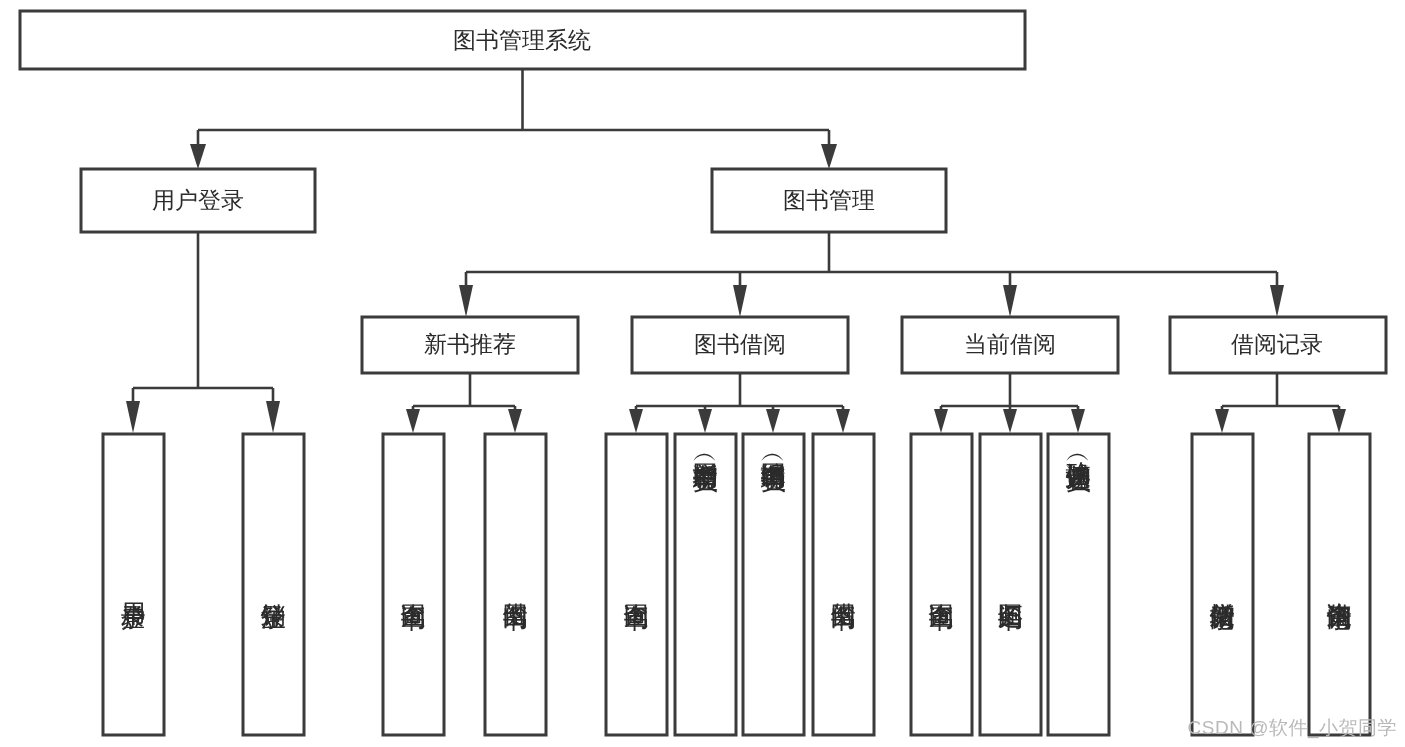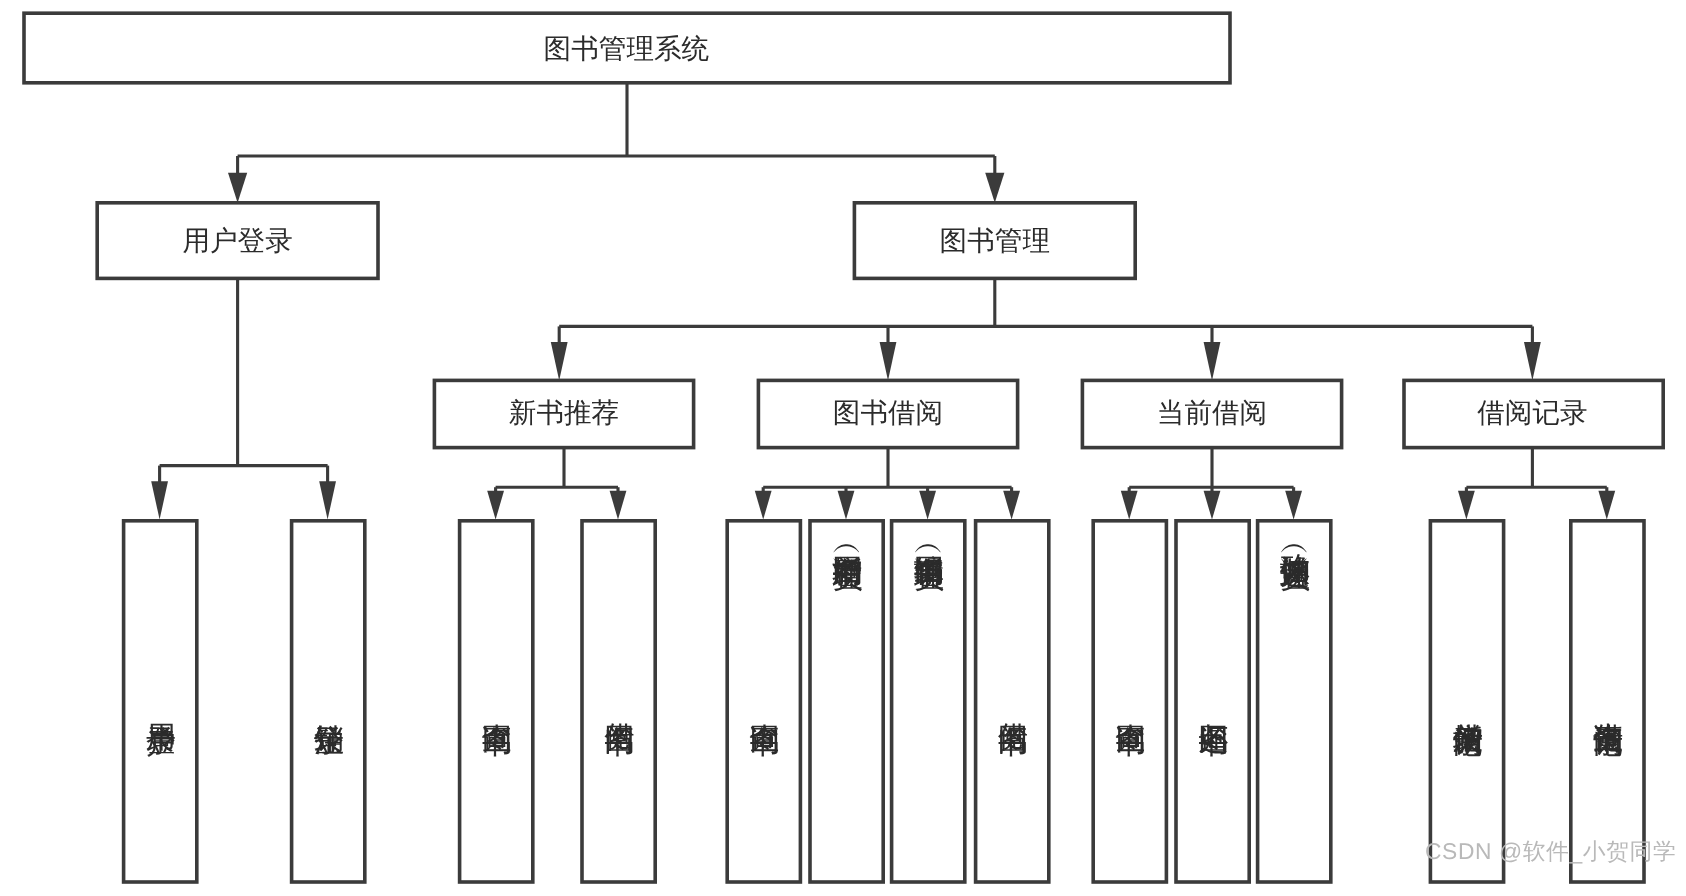--- a/index.html
+++ b/index.html
@@ -58,21 +58,21 @@
     font-size: 25px;
     line-height: 1.06;
     color: #2b2b2b;
     letter-spacing: 1px;
     text-align: center;
     white-space: nowrap;
   }
   .watermark {
     position: absolute;
     right: 8px;
-    bottom: 24px;
+    bottom: 6px;
     font-family: "Liberation Sans", "DejaVu Sans", sans-serif;
     font-size: 19px;
     color: #b9b9b9;
     letter-spacing: 0.5px;
     white-space: nowrap;
   }
 </style>
 </head>
 <body>
 

